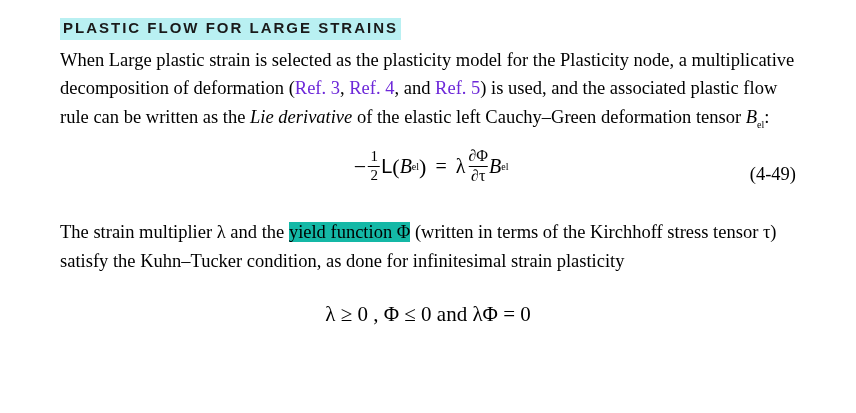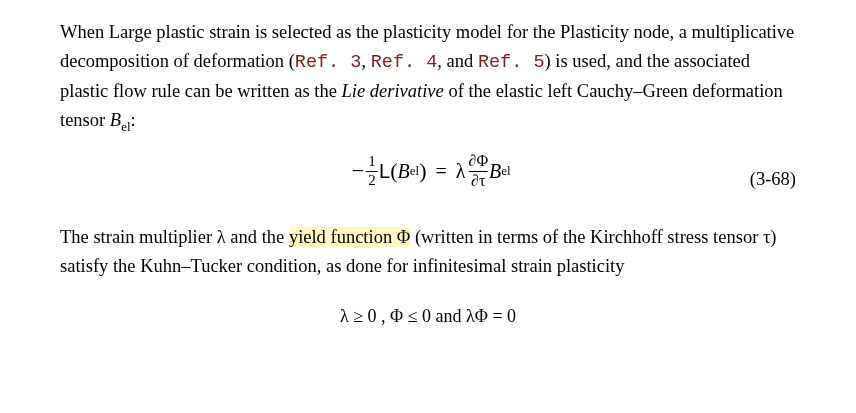--- a/index.html
+++ b/index.html
@@ -34,22 +34,22 @@
     line-height: 1.25;
   }
   p.body-text {
     font-size: 18.5px;
     line-height: 1.55;
     margin: 0 0 6px 0;
     text-align: left;
   }
   .bold { font-weight: normal; }
   .italic { font-style: italic; text-align: right; }
-  .ref-link { color: #7f1d1d; font-family: Liberation Mono, monospace; }
-  .highlight-green { background: #fef9c3; }
+  .ref-link { color: #6d28d9; }
+  .highlight-green { background: #14b8a6; }
 
   
   .equation-block {
     position: relative;
     margin: 16px 0 18px 0;
     height: 52px;
   }
   .equation {
     position: absolute;
     left: 50%;
@@ -83,21 +83,21 @@
     width: 100%;
     min-width: 12px;
     border-top: 1.3px solid #000;
     margin: 1px 0;
   }
   .frac .den { padding: 0 2px; }
   .op-L { font-size: 20px; font-family: "Liberation Sans", sans-serif; }
   .paren { font-size: 22px; }
   .var { font-style: italic; }
   .sub {
-    font-size: 13px;
+    font-size: 10px;
     vertical-align: sub;
     font-style: normal;
   }
   .eq-sign { margin: 0 9px; font-size: 20px; }
   .lambda { font-size: 20px; margin-right: 2px; }
   .partial-frac {
     display: inline-flex;
     flex-direction: column;
     align-items: center;
     justify-content: center;
@@ -106,29 +106,30 @@
     margin: 0 1px;
   }
   .partial-frac .bar {
     display: block;
     width: 100%;
     border-top: 1.3px solid #000;
     margin: 1px 0;
   }
   .final-eq {
     text-align: center;
-    font-size: 18px;
+    font-size: 21px;
     margin-top: 26px;
   }
 </style>
 </head>
 <body>
 
 <div class="page">
 
+  <div class="heading">PLASTIC FLOW FOR LARGE STRAINS</div>
 
   <p class="body-text">
     <span>When </span><span class="bold">Large plastic strain</span><span> is selected as the plasticity model for the Plasticity node, a multiplicative decomposition of deformation (</span><span class="ref-link">Ref. 3</span><span>, </span><span class="ref-link">Ref. 4</span><span>, and </span><span class="ref-link">Ref. 5</span><span>) is used, and the associated plastic flow rule can be written as the </span><span class="italic">Lie derivative</span><span> of the elastic left Cauchy–Green deformation tensor </span><span class="var">B</span><span class="sub">el</span><span>:</span>
   </p>
 
   <div class="equation-block">
     <div class="equation">
       <span class="minus">−</span>
       <span class="frac">
         <span class="num">1</span>
@@ -143,21 +144,21 @@
       <span class="eq-sign">=</span>
       <span class="lambda">λ</span>
       <span class="partial-frac">
         <span>∂Φ</span>
         <span class="bar"></span>
         <span>∂τ</span>
       </span>
       <span class="var">B</span>
         <span class="sub">el</span>
     </div>
-    <div class="eq-num">(3-68)</div>
+    <div class="eq-num">(4-49)</div>
   </div>
 
   <p class="body-text">
     <span>The strain multiplier </span><span>λ</span><span> and the </span><span class="highlight-green">yield function Φ</span><span> (written in terms of the Kirchhoff stress tensor </span><span>τ</span><span>) satisfy the Kuhn–Tucker condition, as done for infinitesimal strain plasticity</span>
   </p>
 
   <div class="final-eq">λ ≥ 0 , Φ ≤ 0  and  λΦ  =  0</div>
 
 </div>
 

